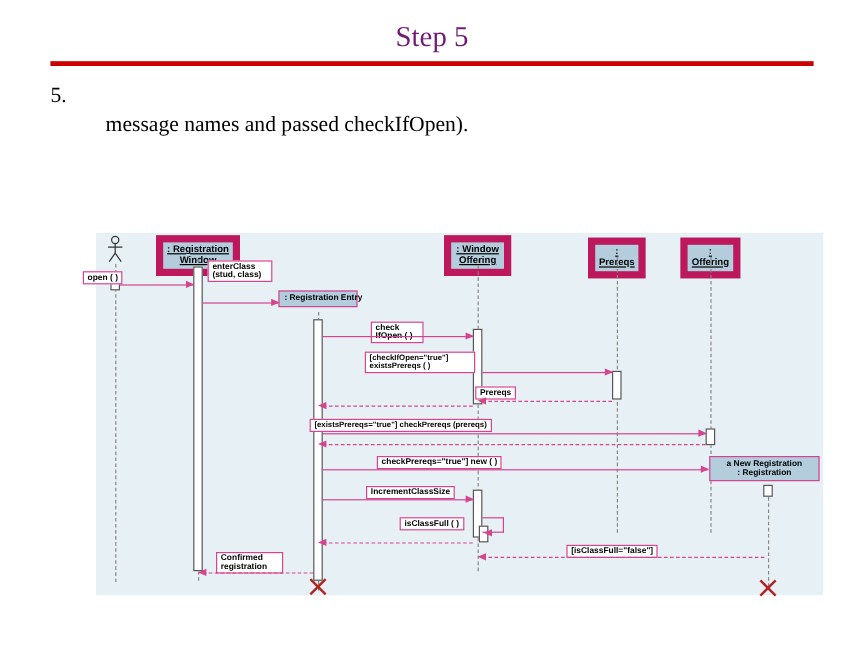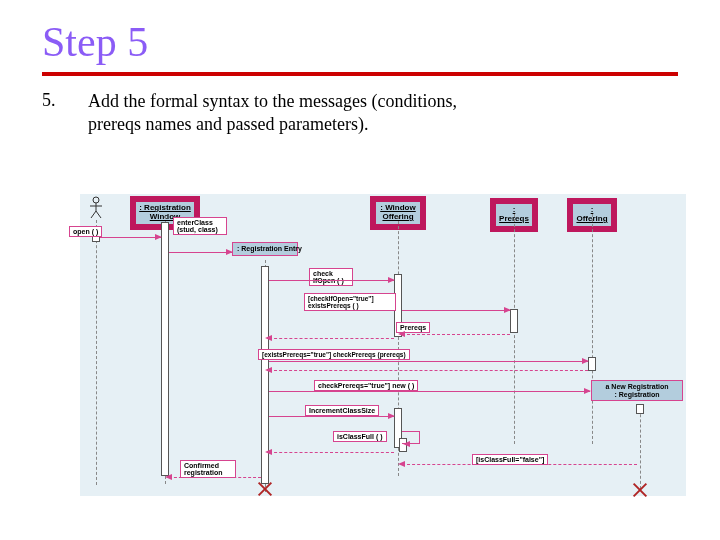--- a/index.html
+++ b/index.html
@@ -1,18 +1,18 @@
 <!DOCTYPE html>
 <html><head>
 <meta charset="utf-8">
 <style>
   * { box-sizing: border-box; margin: 0; padding: 0; }
   body { width: 720px; height: 540px; background: #fff; font-family: "Times New Roman", serif; position: relative; }
   .slide { padding: 18px 42px 0 42px; }
-  .title { font-size: 42px; font-weight: normal; color: #8b5cf6; margin-bottom: 6px; }
+  .title { font-size: 24px; font-weight: normal; color: #701a75; margin-bottom: 6px; text-align: center; }
   .red-underline { height: 4px; background: #cc0000; margin-bottom: 14px; }
   .body-row { display: flex; gap: 24px; }
   .num { font-size: 18px; width: 22px; color: #000; }
   .desc { font-size: 18px; color: #000; line-height: 1.25; }
 
   .diagram { position: absolute; left: 80px; top: 194px; width: 606px; height: 302px; background: #e6f0f5; }
   .llabel { position: absolute; background: #b3cddd; border: 6px solid #be185d; font-family: Arial, sans-serif; font-size: 8px; font-weight: bold; text-align: center; padding: 2px 3px; line-height: 1.1; }
   .llabel .u { text-decoration: underline; }
   .lifeline { position: absolute; border-left: 1px dashed #888; height: 280px; top: 15px; }
   .act { position: absolute; background: #fff; border: 1px solid #555; width: 8px; }
@@ -32,22 +32,22 @@
 </style>
 </head>
 <body>
 
 <div class="slide">
   <div class="title">Step 5</div>
   <div class="red-underline"></div>
   <div class="body-row">
     <div class="num">5.</div>
     <div class="desc">
-      <span>Add the formal syntax to the messages (conditions,</span><br>
-      <span>prereqs names and passed parameters).</span>
+      <br>
+      <span>message names and passed checkIfOpen).</span>
     </div>
   </div>
 </div>
 
 <div class="diagram">
 
   <div style="position:absolute; left:9px; top:2px; width:14px; height:24px;">
     <svg width="14" height="24">
         <circle cx="7" cy="4" r="3" fill="none" stroke="#333"></circle>
         <line x1="7" y1="7" x2="7" y2="15" stroke="#333"></line>

